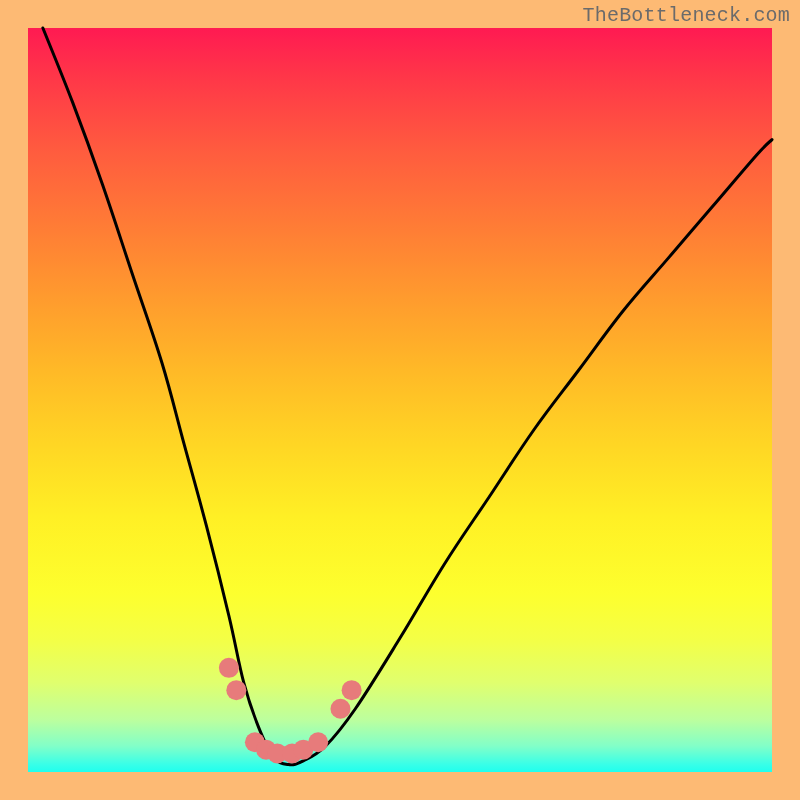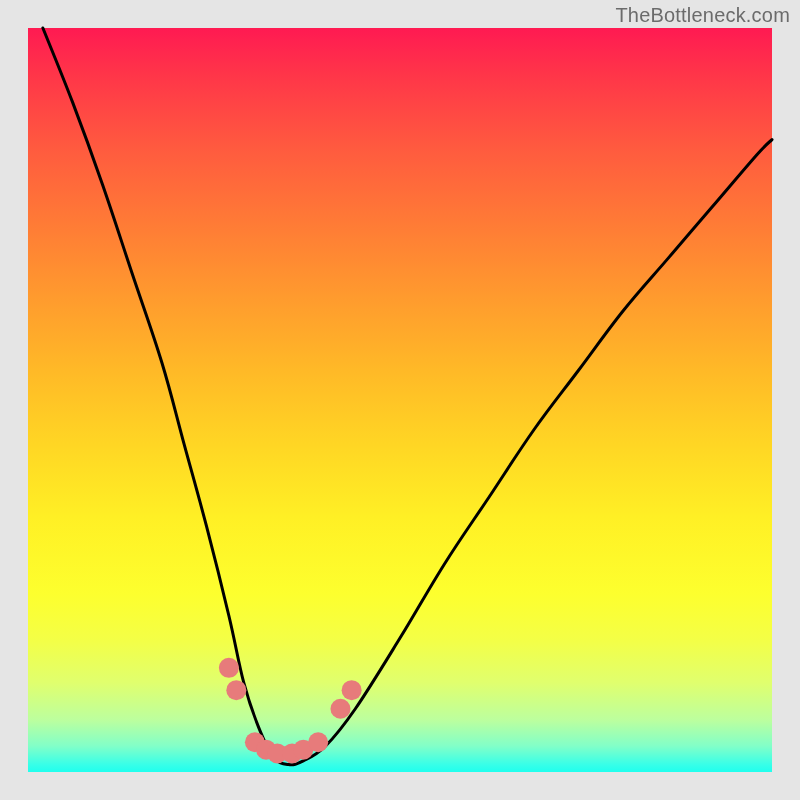--- a/index.html
+++ b/index.html
@@ -10,21 +10,22 @@
     background: #000;
     font-family: Arial, Helvetica, sans-serif;
     overflow: hidden;
   }
   .frame {
     position: absolute;
     left: 0;
     top: 0;
     width: 800px;
     height: 800px;
-    background: #e5e5e5;
+    background: #fdba74;
+    font-family: Liberation Mono, monospace;
   }
   .plot {
     position: absolute;
     left: 28px;
     top: 28px;
     width: 744px;
     height: 744px;
     background: linear-gradient(
       to bottom,
       #ff1a52 0%,

